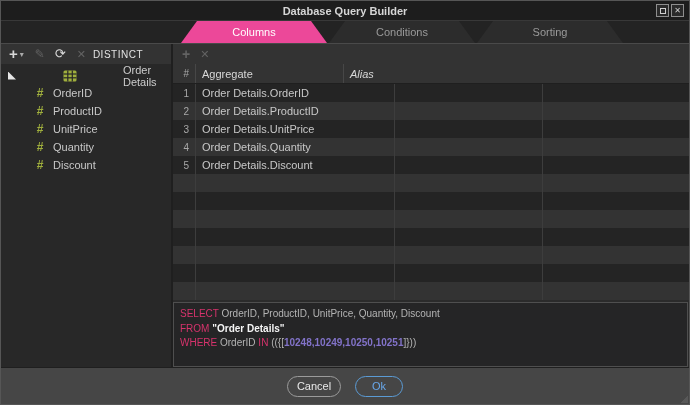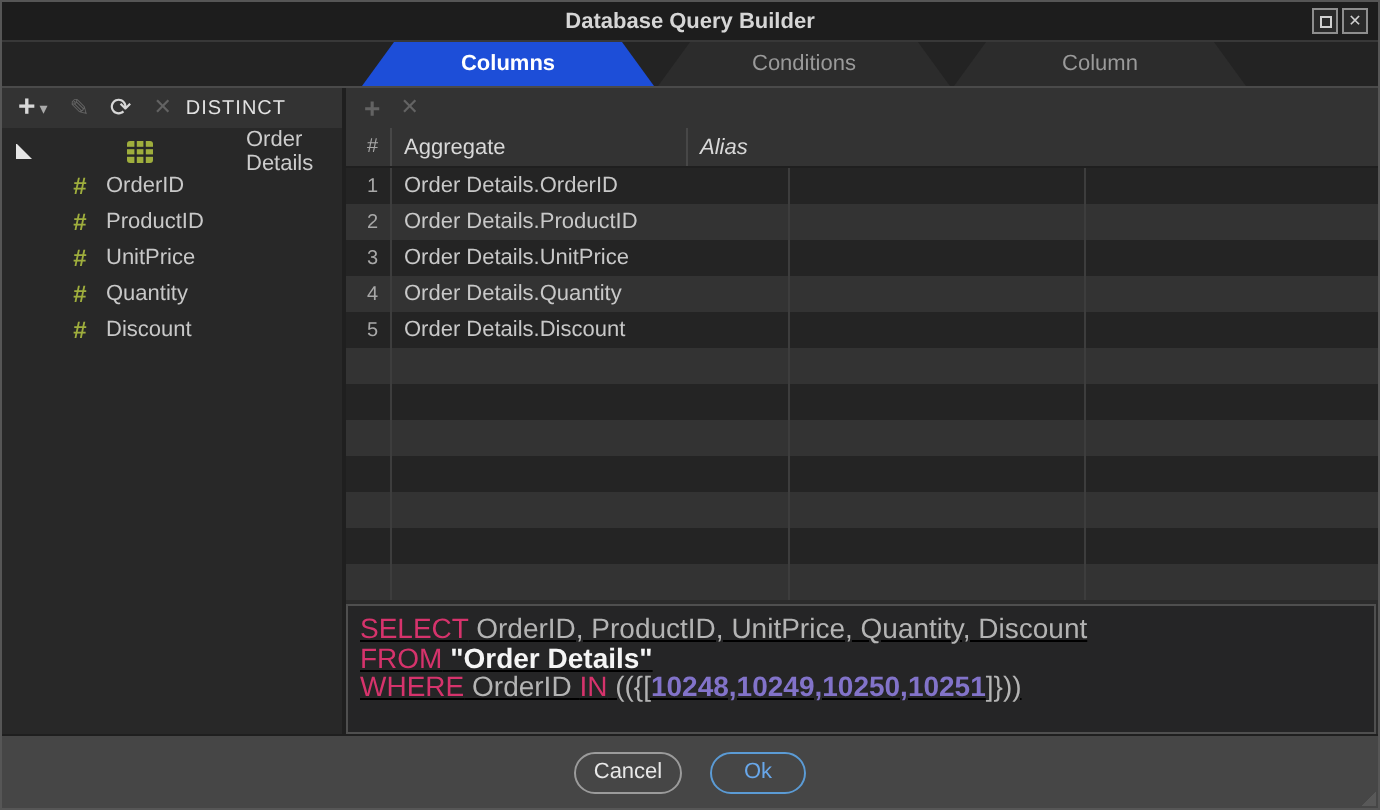--- a/index.html
+++ b/index.html
@@ -10,21 +10,21 @@
   
   .titlebar{height:20px;background:#1d1d1d;border-bottom:1px solid #383838;display:flex;align-items:center;justify-content:center;position:relative;flex:0 0 auto;}
   .title{font-size:11px;color:#d6d6d6;font-weight:bold;}
   .win-buttons{position:absolute;right:5px;top:3px;display:flex;}
   .win-btn{width:13px;height:13px;border:1px solid #8e8e8e;background:#2a2a2a;color:#d0d0d0;display:flex;align-items:center;justify-content:center;margin-left:2px;font-size:8px;cursor:default;}
   .max-glyph{width:6px;height:6px;border:1px solid #d0d0d0;display:block;}
 
   
   .tabstrip{height:23px;background:#232323;border-bottom:1px solid #4a4a4a;display:flex;align-items:flex-end;padding-left:180px;flex:0 0 auto;}
   .tab{height:22px;width:146px;margin-right:2px;display:flex;align-items:center;justify-content:center;font-size:11px;color:#9a9a9a;background:#2c2c2c;clip-path:polygon(16px 0,calc(100% - 16px) 0,100% 100%,0 100%);}
-  .tab.active{background:#1d4ed8;color:#ffffff;font-weight:bold;}
+  .tab.active{background:#ec4899;color:#ffffff;font-weight:normal;}
 
   
   .bodyrow{flex:1 1 auto;display:flex;min-height:0;}
   .left-col{width:172px;flex:0 0 auto;border-right:2px solid #1f1f1f;display:flex;flex-direction:column;}
   .right-col{flex:1;display:flex;flex-direction:column;min-width:0;}
   .toolbar{height:20px;background:#333333;display:flex;align-items:center;flex:0 0 auto;}
   .tb-btn{color:#d8d8d8;font-size:14px;line-height:14px;cursor:default;}
   .tb-btn.disabled{color:#636363;}
   .tb-caret{font-size:8px;color:#aaaaaa;margin-left:2px;}
   .tb-plus{margin-left:8px;font-size:15px;font-weight:bold;}
@@ -51,21 +51,21 @@
   .grid-row.even{background:#333333;}
   .gcell{height:100%;display:flex;align-items:center;padding-left:6px;overflow:hidden;white-space:nowrap;}
   .gcell + .gcell{border-left:1px solid #3d3d3d;}
   .grid-header .gcell + .gcell{border-left:1px solid #474747;}
   .c-num{width:22px;flex:0 0 auto;justify-content:flex-end;padding-right:6px;padding-left:2px;color:#a8a8a8;font-size:10px;}
   .c-col{width:199px;flex:0 0 auto;}
   .c-agg{width:148px;flex:0 0 auto;}
   .c-alias{flex:1;font-style:italic;}
 
   
-  .sql-panel{flex:1;margin:2px 1px 0 0;background:#252526;border:1px solid #4f4f4f;padding:4px 4px 4px 6px;font-size:14px;line-height:14.5px;overflow:hidden;text-decoration:underline;}
+  .sql-panel{flex:1;margin:2px 1px 0 0;background:#252526;border:1px solid #4f4f4f;padding:4px 4px 4px 6px;font-size:10px;line-height:14.5px;overflow:hidden;}
   .tok-keyword{color:#d6336c;}
   .tok-plain{color:#b4b4b4;}
   .tok-table{color:#f5f5f5;font-weight:bold;}
   .tok-number{color:#8273c9;font-weight:bold;}
 
   
   .footer{height:37px;flex:0 0 auto;background:#464646;border-top:1px solid #1f1f1f;display:flex;align-items:center;justify-content:center;gap:14px;position:relative;}
   .btn{height:21px;border-radius:11px;font-size:11px;display:flex;align-items:center;justify-content:center;background:transparent;cursor:default;}
   .btn-cancel{width:54px;border:1px solid #9b9b9b;color:#e8e8e8;}
   .btn-ok{width:48px;border:1px solid #5b9bd5;color:#68a7ea;}
@@ -84,21 +84,21 @@
         </div>
       <div class="win-btn">
           <span>✕</span>
         </div>
     </div>
   </div>
 
   <div class="tabstrip" id="tabstrip">
       <div class="tab active">Columns</div>
       <div class="tab">Conditions</div>
-      <div class="tab">Column</div>
+      <div class="tab">Sorting</div>
     </div>
 
   <div class="bodyrow">
 
     <div class="left-col">
       <div class="toolbar left">
         <span class="tb-btn tb-plus">+</span>
         <span class="tb-caret">▾</span>
         <span class="tb-btn tb-pencil disabled">✎</span>
         <span class="tb-btn tb-refresh">⟳</span>

